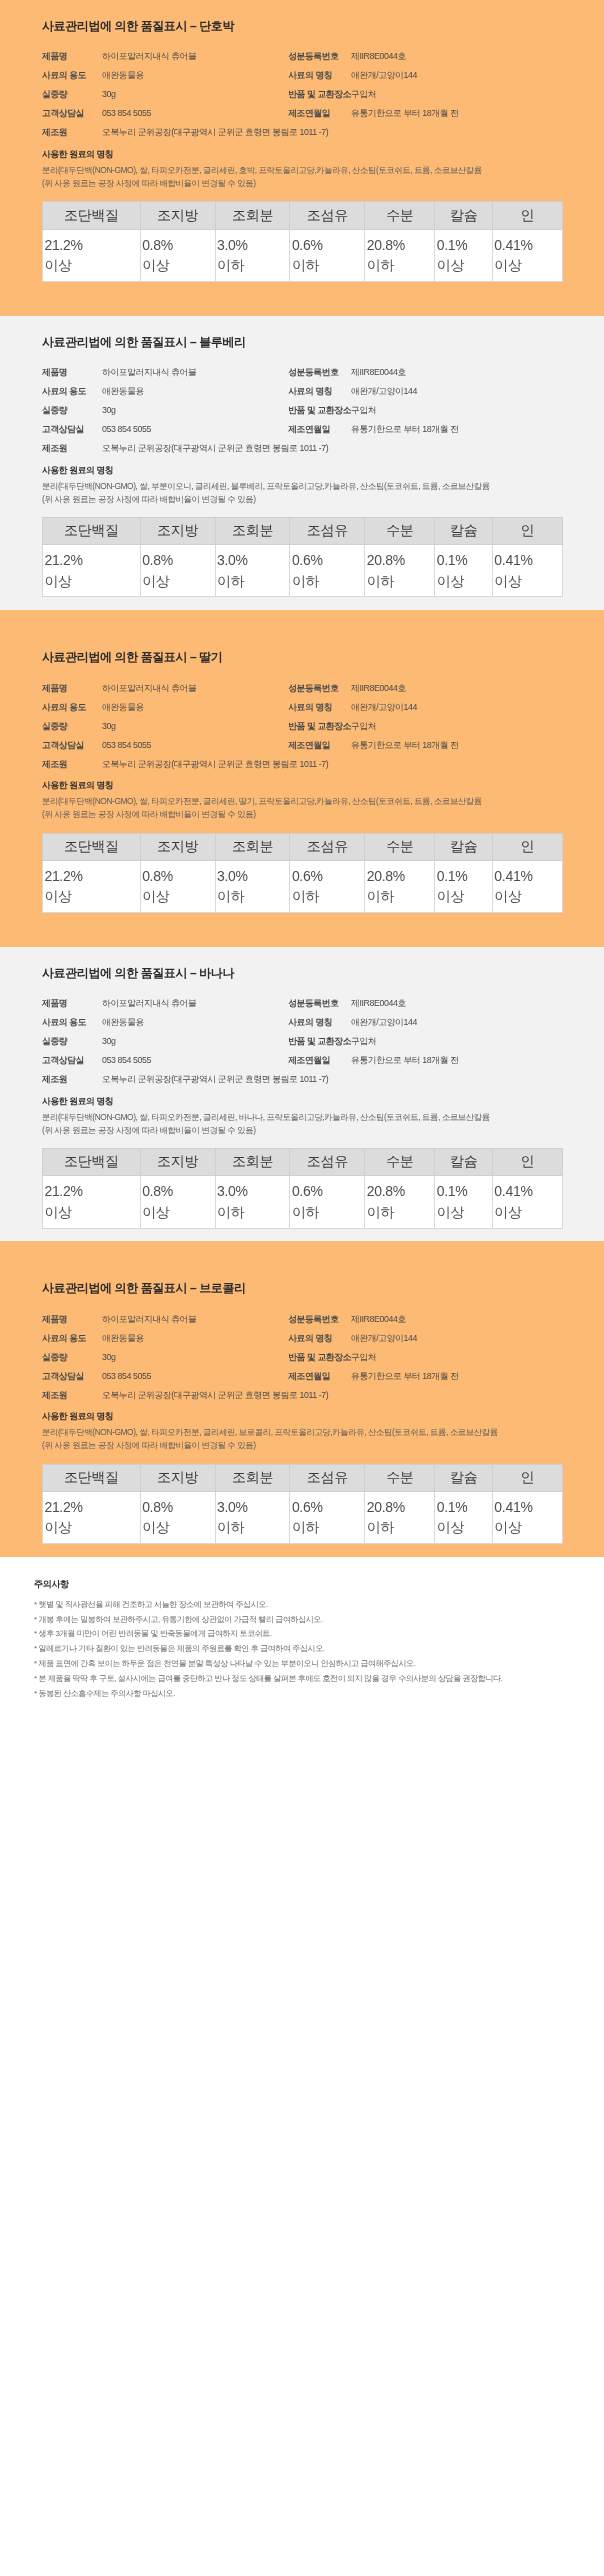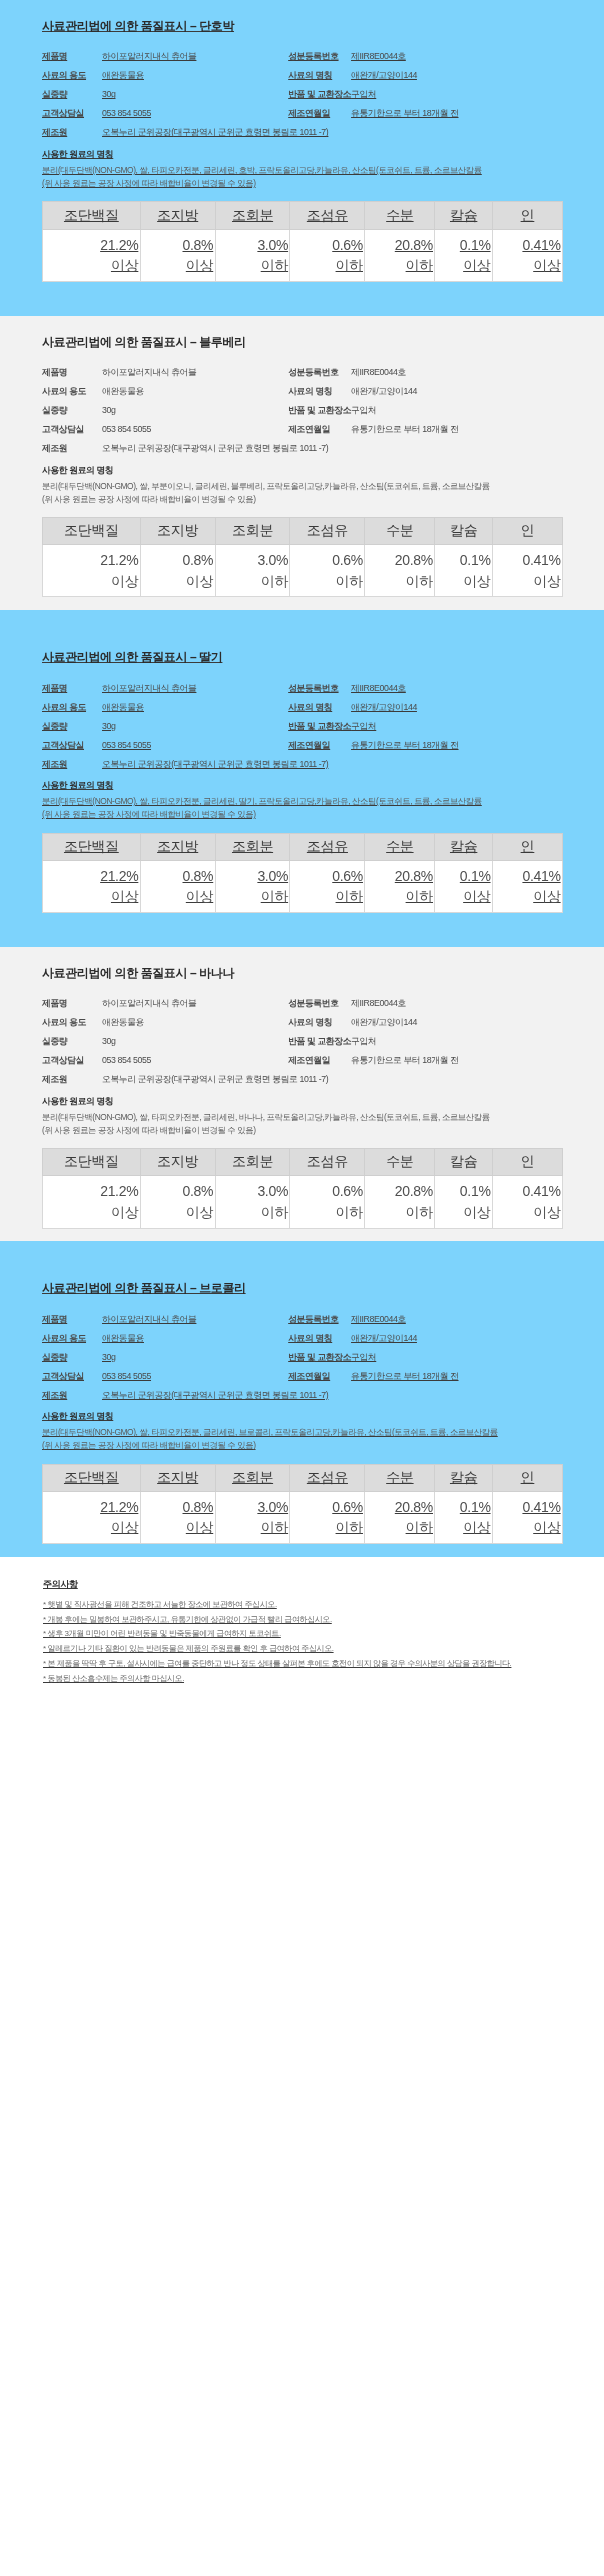--- a/index.html
+++ b/index.html
@@ -100,35 +100,33 @@
     color: #3a3a3a;
     font-weight: normal;
     padding: 4.2px 1.4px;
     text-align: center;
   }
   table.nutri td {
     border: 0.7px solid #d8d8d8;
     background: #ffffff;
     color: #4f4f4f;
     padding: 4.9px 1.4px 5.6px 1.4px;
-    text-align: right;
+    text-align: left;
     line-height: 1.45;
   }
   .nutri-v { display: block; }
   .nutri-q { display: block; }
   .band {
     background: #f2f2f2;
   }
   .band-white {
-    background: #7dd3fc;
-    text-decoration: underline;
+    background: #fdba74;
   }
   .notice {
-    padding: 21px 42px 28px 43px;
-    text-decoration: underline;
+    padding: 21px 42px 28px 34px;
   }
   .notice-title {
     font-size: 9.1px;
     font-weight: bold;
     color: #2f2f2f;
     letter-spacing: -0.4px;
     margin-bottom: 7px;
   }
   .notice ul {
     margin: 0;
@@ -581,19 +579,20 @@
     </div>
   </div>
 
   <div class="notice">
     <div class="notice-title">주의사항</div>
     <ul>
       <li>* 햇볕 및 직사광선을 피해 건조하고 서늘한 장소에 보관하여 주십시오.</li>
       <li>* 개봉 후에는 밀봉하여 보관하주시고, 유통기한에 상관없이 가급적 빨리 급여하십시오.</li>
       <li>* 생후 3개월 미만이 어린 반려동물 및 반죽동물에게 급여하지 토코쉬트.</li>
       <li>* 알레르기나 기타 질환이 있는 반려동물은 제품의 주원료를 확인 후 급여하여 주십시오.</li>
+      <li>* 제품 표면에 간혹 보이는 하두운 점은 천연물 분말 특성상 나타날 수 있는 부분이오니 안심하시고 급여해주십시오.</li>
       <li>* 본 제품을 딱딱 후 구토, 설사시에는 급여를 중단하고 반나 정도 상태를 살펴본 후에도 호전이 되지 않을 경우 수의사분의 상담을 권장합니다.</li>
       <li>* 동봉된 산소흡수제는 주의사항 마십시오.</li>
     </ul>
   </div>
 
 </div>
 
 
 </body></html>

